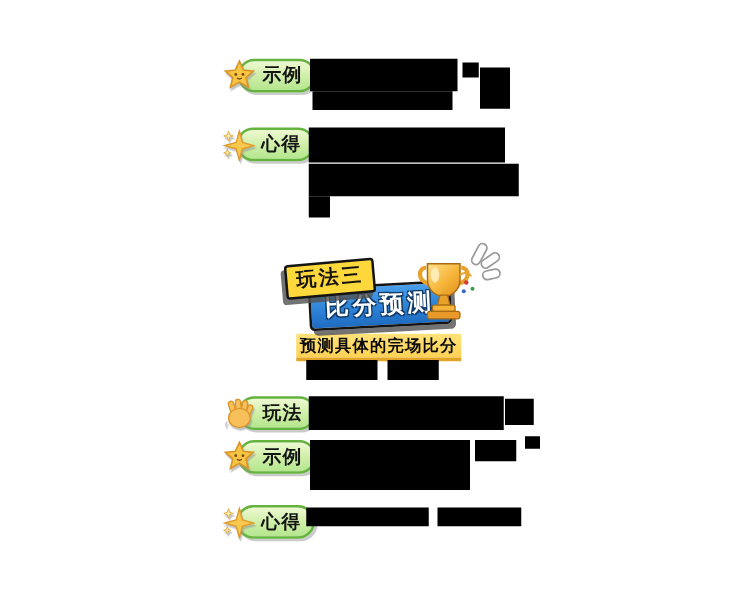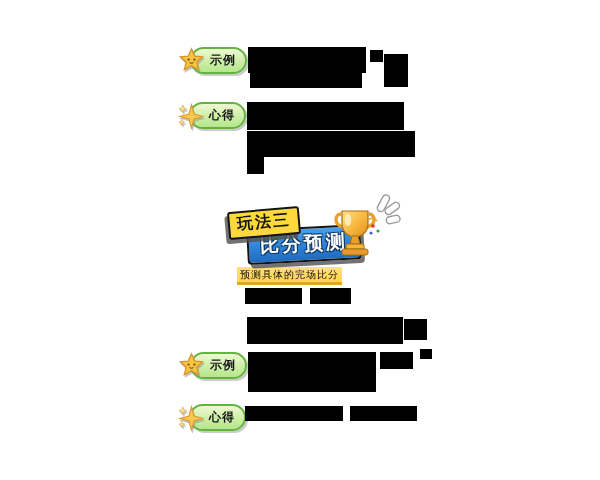--- a/index.html
+++ b/index.html
@@ -7,21 +7,21 @@
     position:relative;width:600px;height:480px;background:#ffffff;overflow:hidden;
     font-family:"DejaVu Sans","Liberation Sans",sans-serif;
   }
   
   .badge{position:absolute;display:flex;align-items:center;height:28px;}
   .badge-icon{width:27px;height:27px;position:relative;z-index:2;margin-right:-15px;flex:0 0 auto;
     filter:drop-shadow(1px 2px 0 rgba(150,150,150,.55));}
   .badge-pill{
     background:linear-gradient(180deg,#eef9d2 0%,#cdeea6 55%,#b4e68e 100%);
     border:2px solid #64b33f;border-radius:14px;
-    padding:1px 9px 2px 18px;font-size:12px;font-weight:bold;color:#141414;
+    padding:1px 9px 2px 18px;font-size:15px;font-weight:bold;color:#141414;
     line-height:20px;white-space:nowrap;letter-spacing:1px;
     box-shadow:2px 2px 0 rgba(140,140,140,.45);
   }
   
   .redact{position:absolute;background:#000;}
   
   .tag-yellow{
     position:absolute;left:228px;top:209px;transform:rotate(-5deg);
     background:#ffd93b;border:2px solid #141414;border-radius:3px;
     padding:1px 7px 2px 7px;font-size:16px;font-weight:bold;color:#141414;
@@ -36,21 +36,21 @@
     text-shadow:1px 1px 0 #123a66,-1px 1px 0 #123a66,1px -1px 0 #123a66,-1px -1px 0 #123a66;
     box-shadow:3px 4px 0 rgba(80,80,80,.8);
   }
   .trophy-wrap{position:absolute;left:331px;top:208px;width:48px;height:52px;z-index:4;}
   .rays-wrap{position:absolute;left:366px;top:192px;width:42px;height:46px;z-index:4;}
   
   .highlight{
     position:absolute;left:237px;top:267px;
     background:linear-gradient(180deg,#ffe27a,#ffd255);
     border-bottom:3px solid #e2a527;
-    padding:1px 3px 0 3px;font-size:10px;font-weight:normal;color:#0a0a0a;
+    padding:1px 3px 0 3px;font-size:13px;font-weight:bold;color:#0a0a0a;
     letter-spacing:1px;white-space:nowrap;
   }
   
   .watermark{
     position:absolute;left:8px;top:427px;width:226px;height:47px;box-sizing:border-box;
     background:#e9127e;border:4px solid #4a4a4a;
     display:flex;align-items:center;justify-content:center;
     font-size:20px;color:#1d1d1d;letter-spacing:.5px;
   }
 </style>
@@ -124,20 +124,35 @@
         <circle cx="5" cy="41" r="1.6" fill="#3a66c8"></circle>
         <path d="M2 28 q5 -4 9 1" stroke="#e8a22b" stroke-width="1.6" fill="none"></path>
       </svg>
     </div>
   </div>
 
   <div class="highlight">预测具体的完场比分</div>
   <div class="redact" style="left:245px;top:288px;width:57px;height:16px;"></div>
   <div class="redact" style="left:310px;top:288px;width:41px;height:16px;"></div>
 
+  <div class="badge" style="left:178px;top:316px;">
+    <span class="badge-icon">
+      <svg viewBox="0 0 28 28" width="27" height="27">
+        <g fill="#f7c05a" stroke="#d9952a" stroke-width="1">
+          <rect x="6" y="4" width="4.4" height="12" rx="2.2" transform="rotate(-18 8 10)"></rect>
+          <rect x="11" y="2.5" width="4.4" height="13" rx="2.2" transform="rotate(-6 13 9)"></rect>
+          <rect x="16" y="3.5" width="4.4" height="12" rx="2.2" transform="rotate(8 18 9)"></rect>
+          <rect x="20" y="7" width="4" height="10" rx="2" transform="rotate(22 22 12)"></rect>
+          <ellipse cx="14" cy="18" rx="9" ry="8"></ellipse>
+        </g>
+        <path d="M4 21 q-2 2 -1 4" stroke="#c9c9c9" stroke-width="1.2" fill="none"></path>
+      </svg>
+    </span>
+    <span class="badge-pill">玩法</span>
+  </div>
   <div class="redact" style="left:247px;top:317px;width:156px;height:27px;"></div>
   <div class="redact" style="left:404px;top:319px;width:23px;height:21px;"></div>
 
   <div class="badge" style="left:178px;top:351px;">
     <span class="badge-icon">
       <svg viewBox="0 0 28 28" width="27" height="27">
         <path d="M14 2 L17.4 9.4 L25.5 10.2 L19.5 15.6 L21.4 23.6 L14 19.4 L6.6 23.6 L8.5 15.6 L2.5 10.2 L10.6 9.4 Z" fill="#f7c544" stroke="#d9952a" stroke-width="1.4"></path>
         <circle cx="11" cy="13" r="1.2" fill="#7a4a12"></circle>
         <circle cx="17" cy="13" r="1.2" fill="#7a4a12"></circle>
         <path d="M12 16 q2 1.6 4 0" stroke="#7a4a12" stroke-width="1.1" fill="none"></path>

